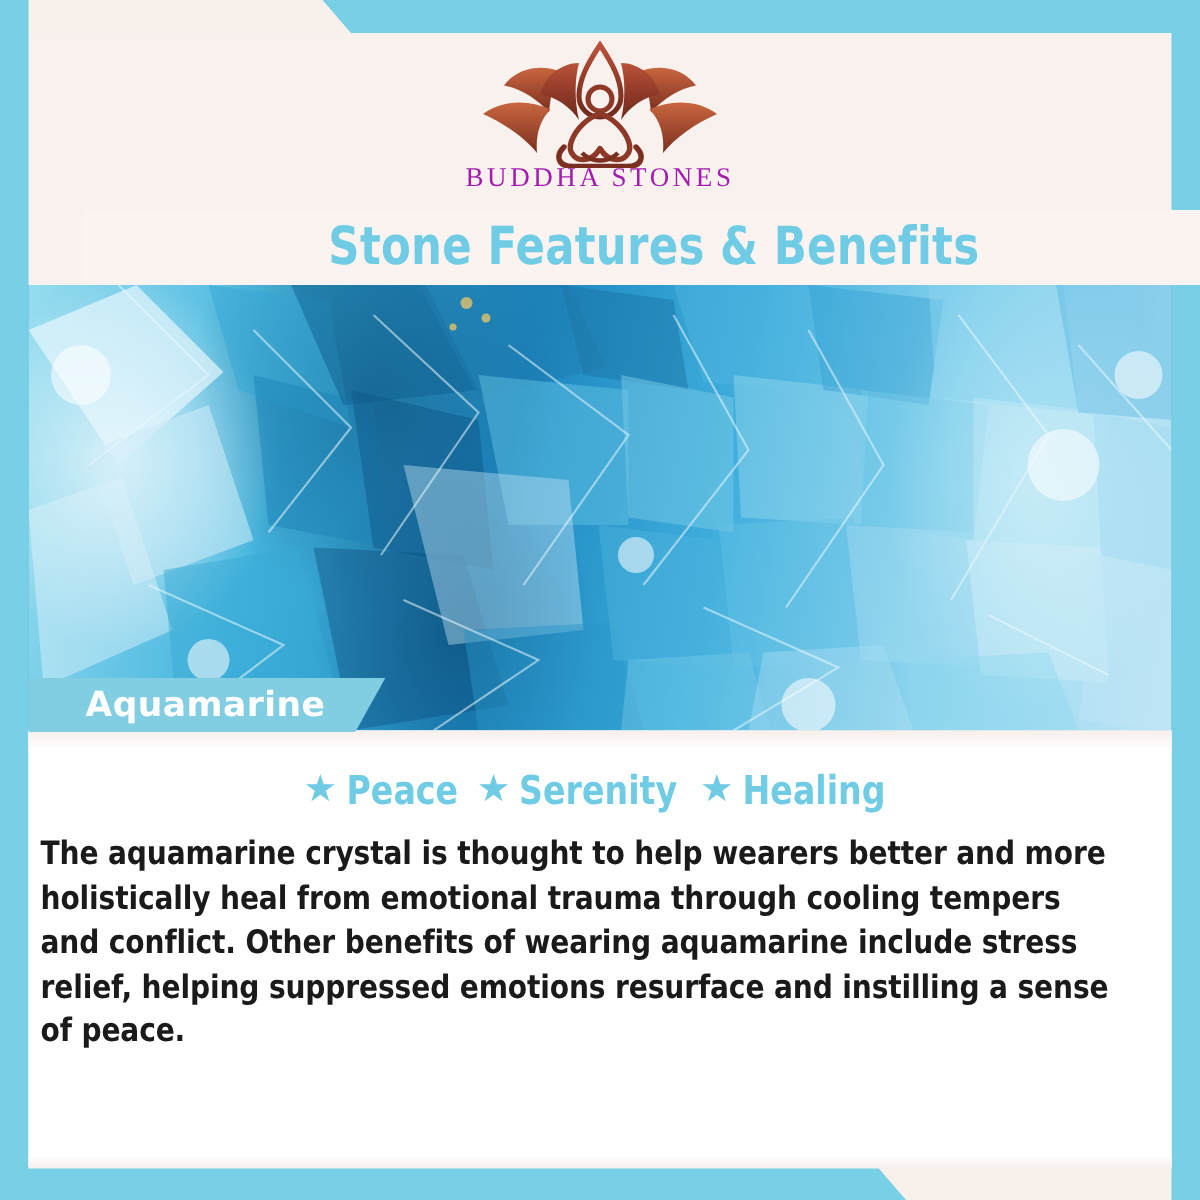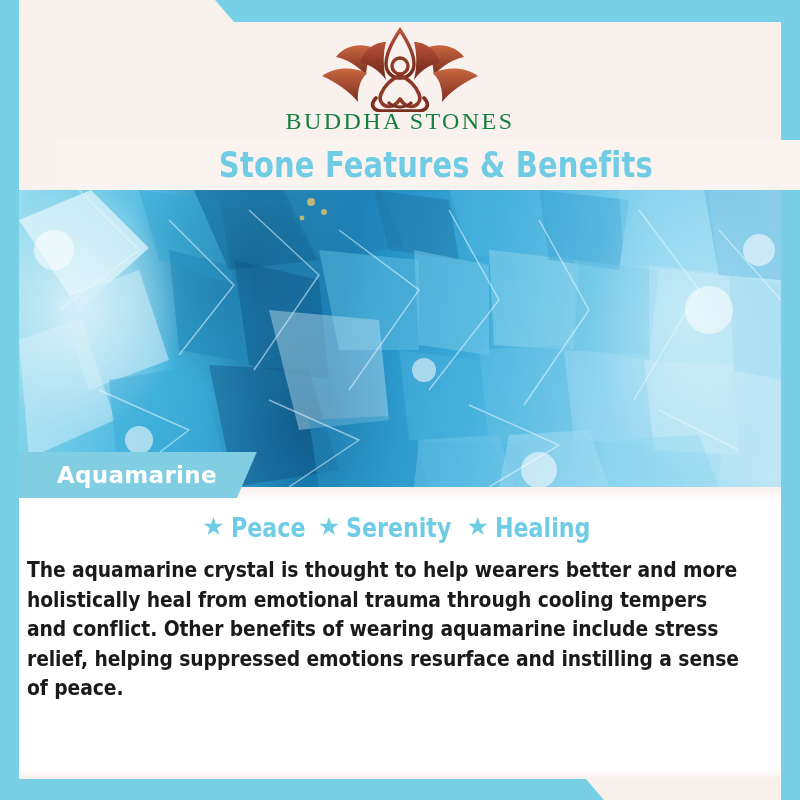--- a/index.html
+++ b/index.html
@@ -65,23 +65,23 @@
   }
   .logo-mark {
     margin-top: 4px;
     width: 172px;
     height: 86px;
     display: block;
   }
   .brand-name {
     margin-top: -4px;
     font-family: "Liberation Serif", serif;
-    font-size: 24px;
+    font-size: 18px;
     letter-spacing: 2.4px;
-    color: #15803d;
+    color: #a21caf;
     font-weight: 400;
     white-space: nowrap;
   }
 
   
   .title-banner {
     position: absolute;
     left: 19px; top: 140px;
     width: 762px; height: 50px;
     background: #FBF3F0;
@@ -124,21 +124,21 @@
       radial-gradient(ellipse 180px 210px at 30% 25%, rgba(10,60,95,0.45), rgba(0,0,0,0) 68%),
       radial-gradient(ellipse 140px 170px at 37% 78%, rgba(8,55,90,0.40), rgba(0,0,0,0) 70%),
       linear-gradient(100deg, #96DCEF 0%, #43B4DE 22%, #1C87C0 42%, #3FAEDC 60%, #8AD3EE 78%, #BFE6F5 100%);
   }
 
   
   .stone-label {
     position: absolute;
     left: 19px;
     top: 452px;
-    height: 46px;
+    height: 36px;
     padding: 0 40px 0 38px;
     background: #81CEE2;
     display: flex;
     align-items: center;
     clip-path: polygon(0 0, 100% 0, calc(100% - 20px) 100%, 0 100%);
     z-index: 5;
     justify-content: center;
   }
   .stone-label-text {
     font-family: "DejaVu Sans", "Liberation Sans", sans-serif;

